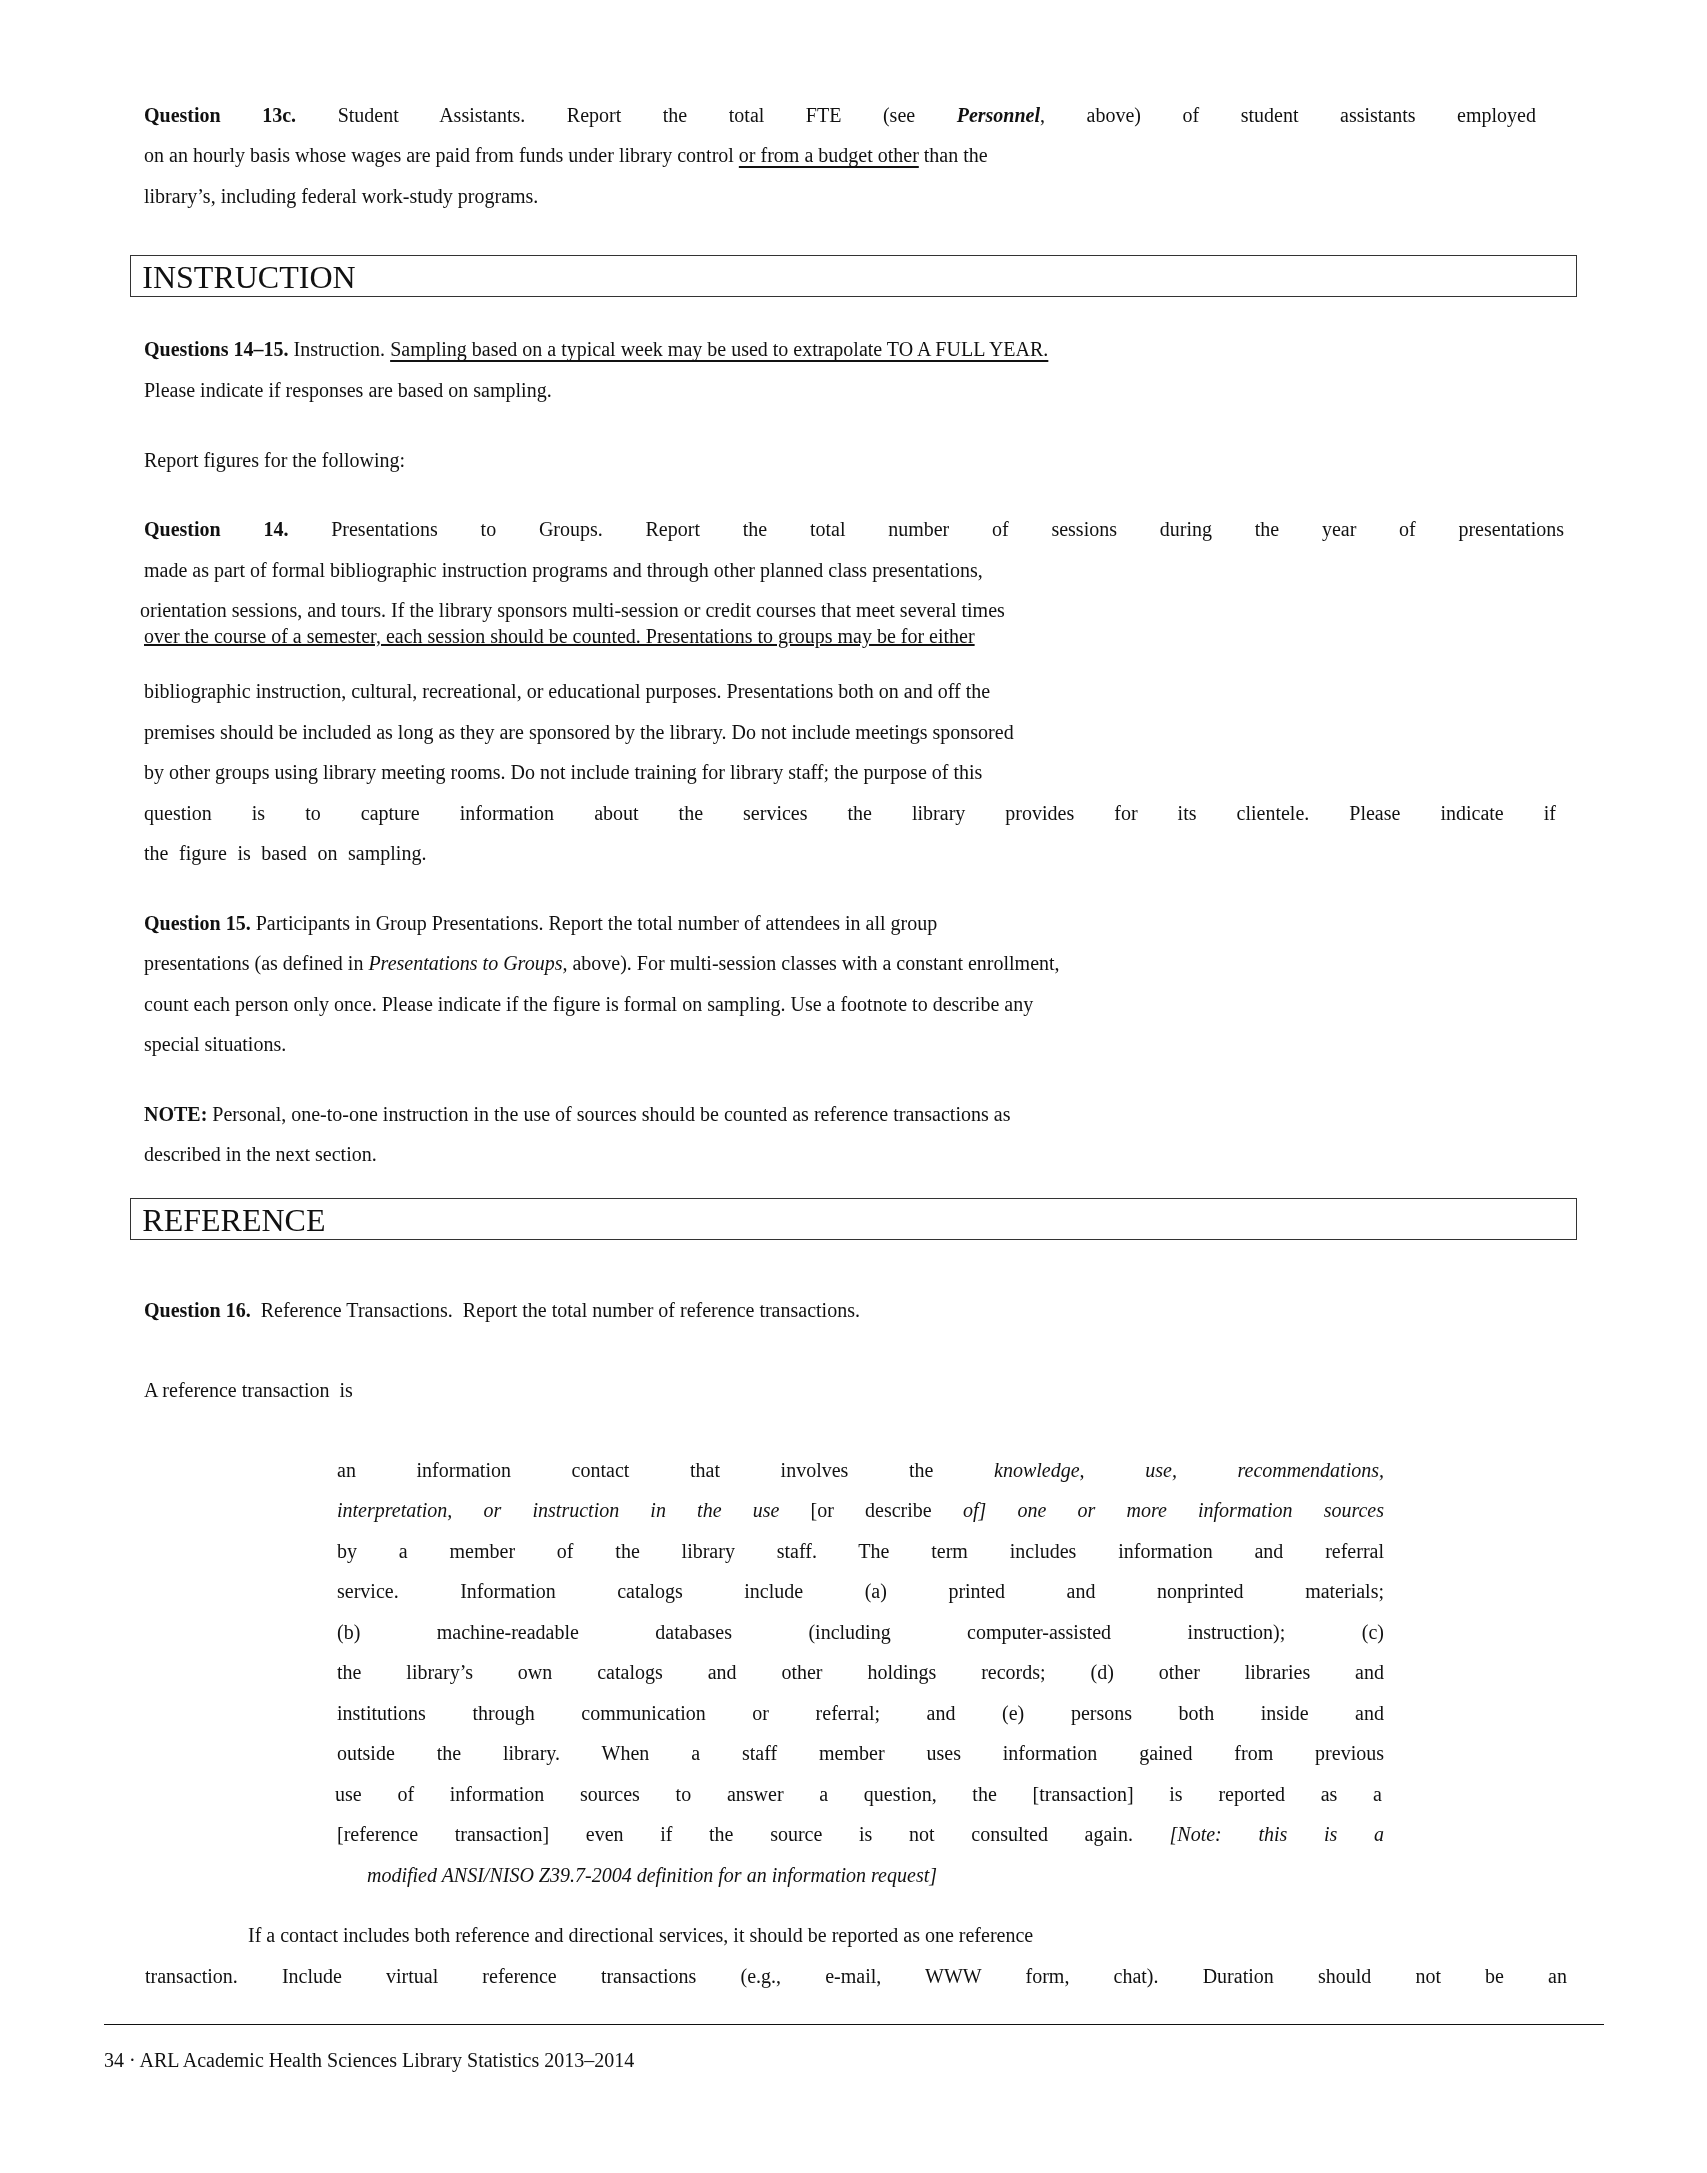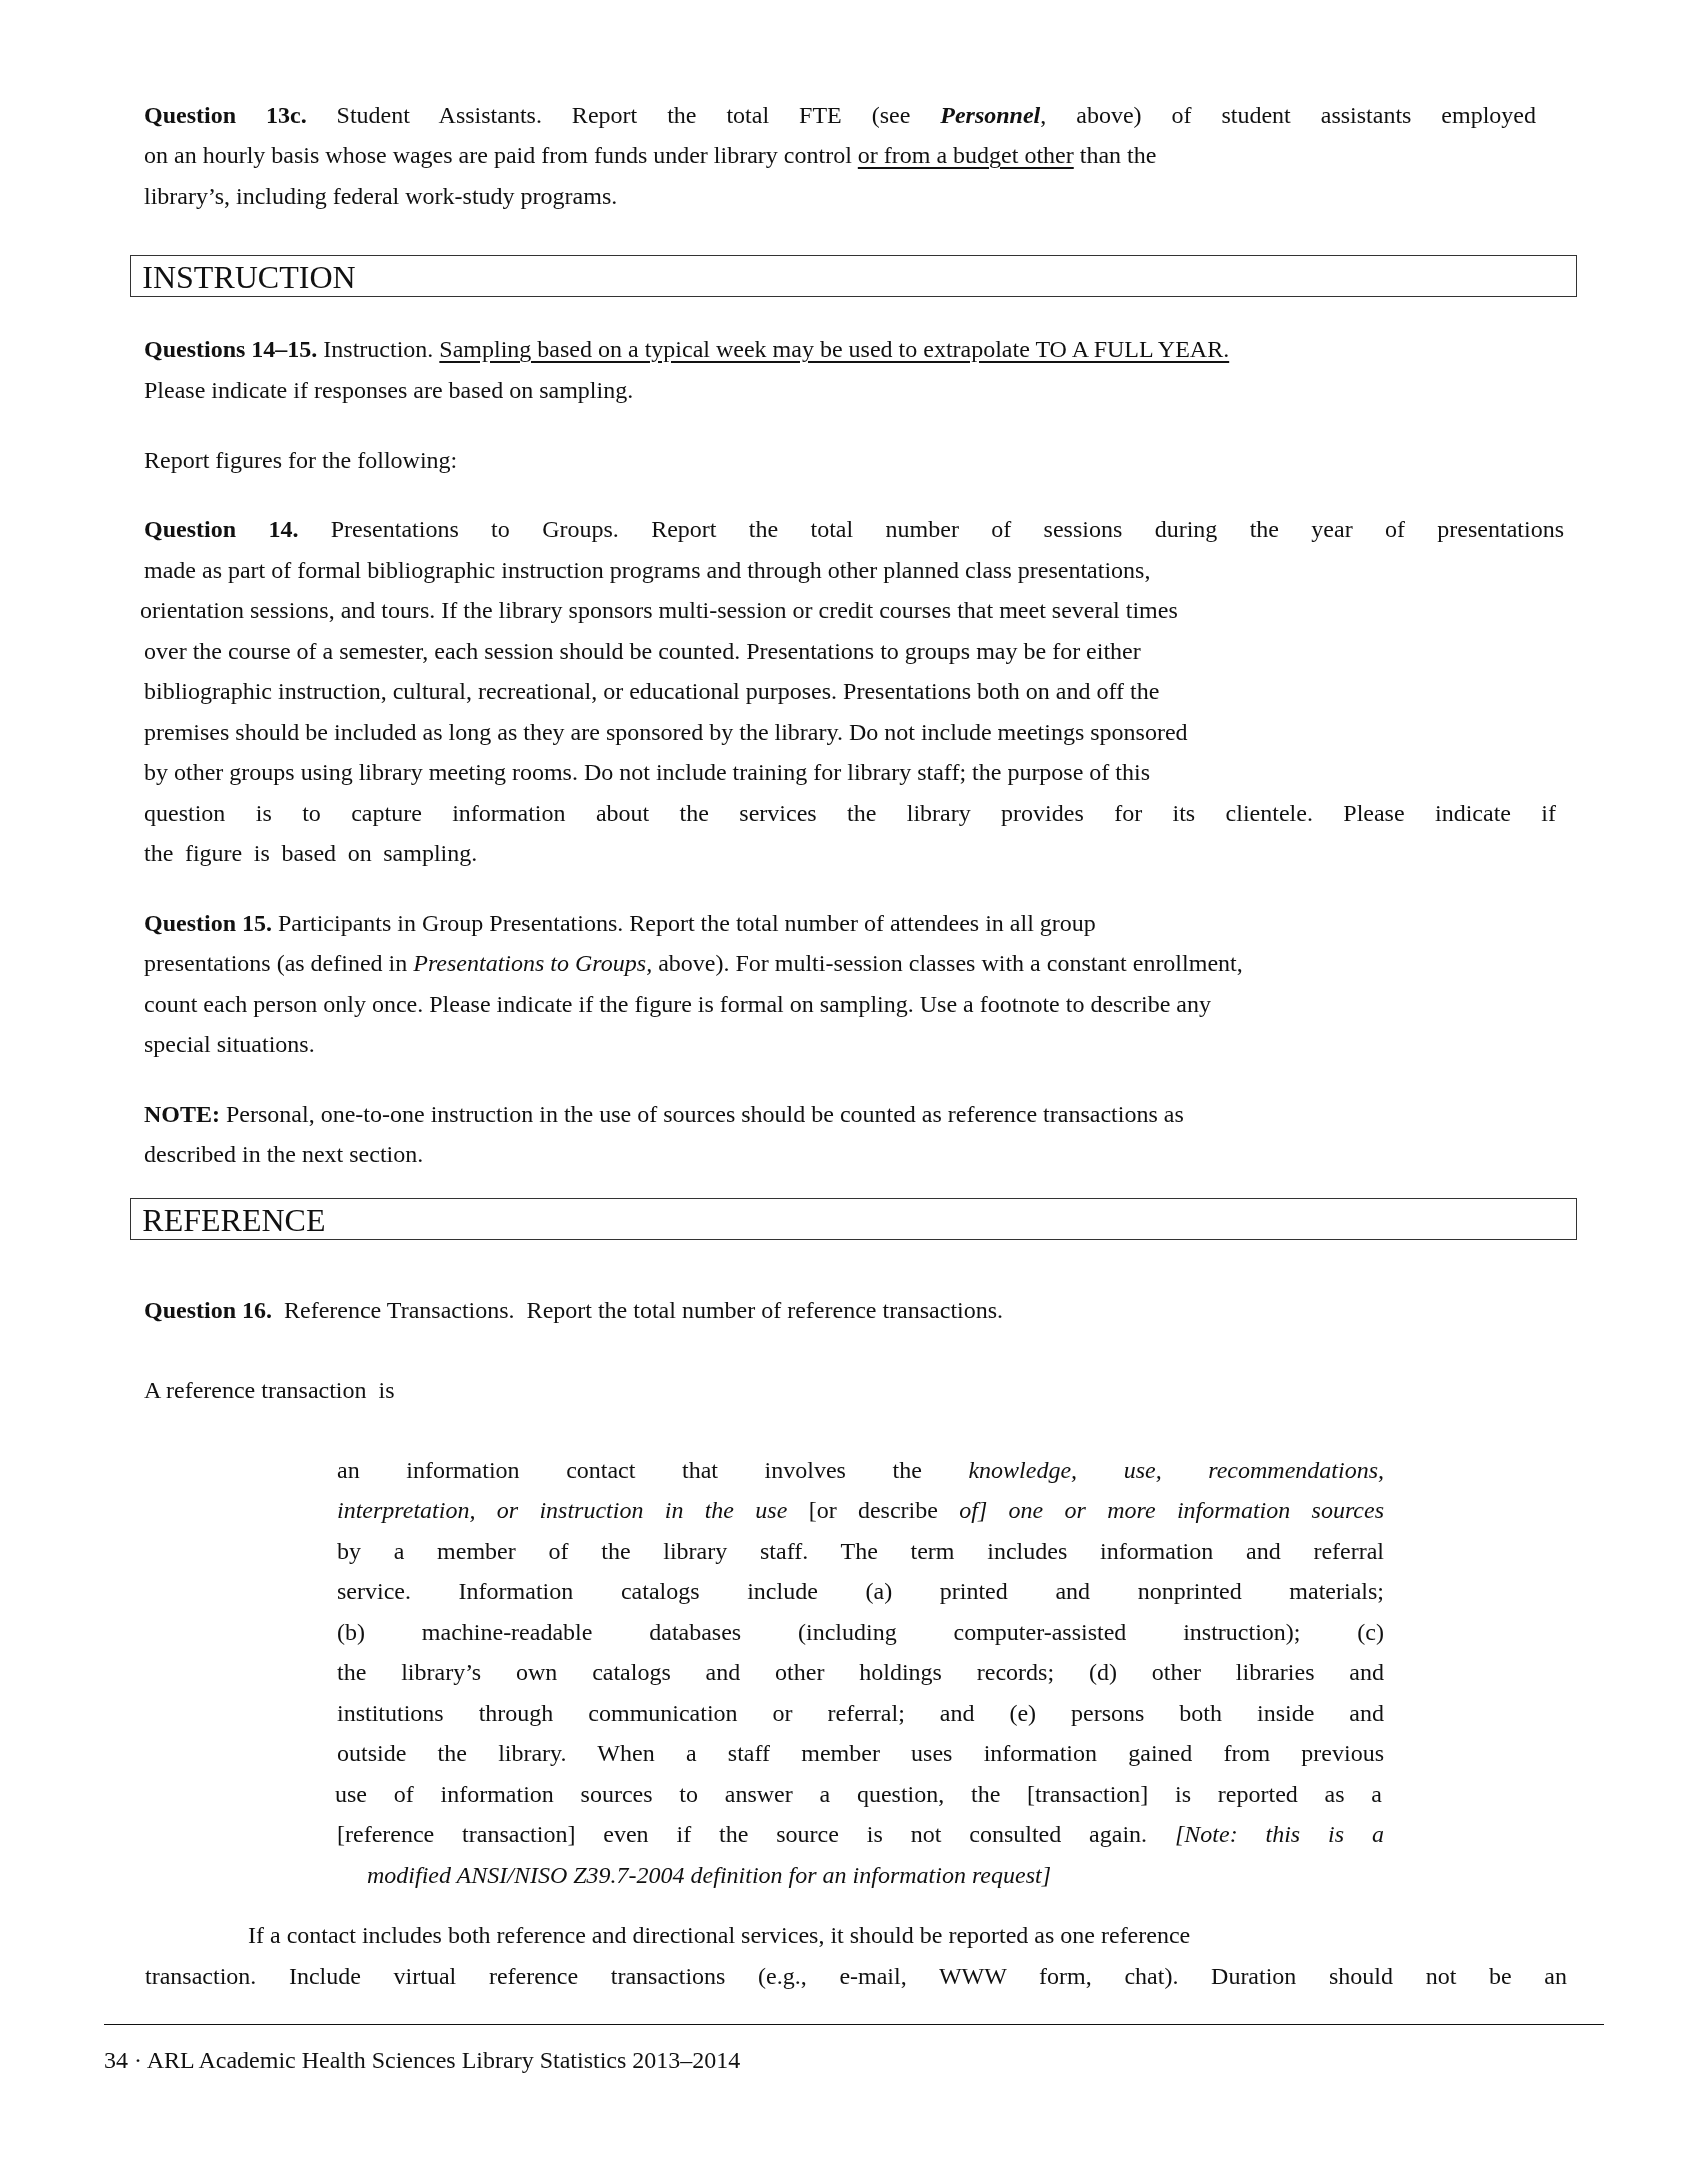--- a/index.html
+++ b/index.html
@@ -1,18 +1,18 @@
 <!DOCTYPE html>
 <html style="font-size:15px"><head>
 <meta charset="utf-8">
 <style>
   html, body { margin: 0; padding: 0; background: #ffffff; }
   body { width: 1707px; height: 2173px; position: relative; overflow: hidden;
          font-family: "Liberation Serif", "DejaVu Serif", serif; color: #111111; }
-  .line { position: absolute; font-size: 24px; line-height: 34px; white-space: nowrap; }
+  .line { position: absolute; font-size: 20px; line-height: 34px; white-space: nowrap; }
   .just { text-align: justify; text-align-last: justify; white-space: normal; }
   .b { font-weight: bold; }
   .i { font-style: italic; }
   .u { text-decoration: underline; text-decoration-thickness: 1.9px; text-underline-offset: 3.8px; }
   .box { position: absolute; left: 130px; width: 1447px; height: 42px; border: 1.9px solid #333333;
          box-sizing: border-box; }
   .box span { position: absolute; left: 11.3px; top: 3.8px; font-size: 32px; line-height: 34px; }
   .rule { position: absolute; left: 104px; width: 1500px; height: 0; border-top: 1.9px solid #111111; }
 </style>
 </head>
@@ -27,21 +27,21 @@
   </div>
 
 <div class="line" style="left:144px; top:332px;"><span class="b">Questions 14–15.</span><span> Instruction. </span><span class="u">Sampling based on a typical week may be used to extrapolate TO A FULL YEAR.</span></div>
 <div class="line" style="left:144px; top:373px;">Please indicate if responses are based on sampling.</div>
 
 <div class="line" style="left:144px; top:443px;">Report figures for the following:</div>
 
 <div class="line just" style="left:144px; top:512px; width:1420px;"><span class="b">Question 14.</span><span> Presentations to Groups. Report the total number of sessions during the year of presentations</span></div>
 <div class="line" style="left:144px; top:553px;">made as part of formal bibliographic instruction programs and through other planned class presentations,</div>
 <div class="line" style="left:140px; top:593px;">orientation sessions, and tours.  If the library sponsors multi-session or credit courses that meet several times</div>
-<div class="line" style="left:144px; top:634px;">over the course of a semester, each session should be counted.  Presentations to groups may be for either</div>
+<div class="line" style="left:144px; top:619px;text-decoration:underline;">over the course of a semester, each session should be counted.  Presentations to groups may be for either</div>
 <div class="line" style="left:144px; top:674px;">bibliographic instruction, cultural, recreational, or educational purposes. Presentations both on and off the</div>
 <div class="line" style="left:144px; top:715px;">premises should be included as long as they are sponsored by the library. Do not include meetings sponsored</div>
 <div class="line" style="left:144px; top:755px;">by other groups using library meeting rooms. Do not include training for library staff; the purpose of this</div>
 <div class="line just" style="left:144px; top:796px; width:1412px;">question is to capture information about the services the library provides for its clientele. Please indicate if</div>
 <div class="line" style="left:144px; top:836px; word-spacing:5.6px;">the figure is based on sampling.</div>
 
 <div class="line" style="left:144px; top:906px;"><span class="b">Question 15.</span><span> Participants in Group Presentations. Report the total number of attendees in all group</span></div>
 <div class="line" style="left:144px; top:946px;"><span>presentations (as defined in </span><span class="i">Presentations to Groups,</span><span> above). For multi-session classes with a constant enrollment,</span></div>
 <div class="line" style="left:144px; top:987px;">count each person only once. Please indicate if the figure is formal on sampling. Use a footnote to describe any</div>
 <div class="line" style="left:144px; top:1027px;">special situations.</div>

